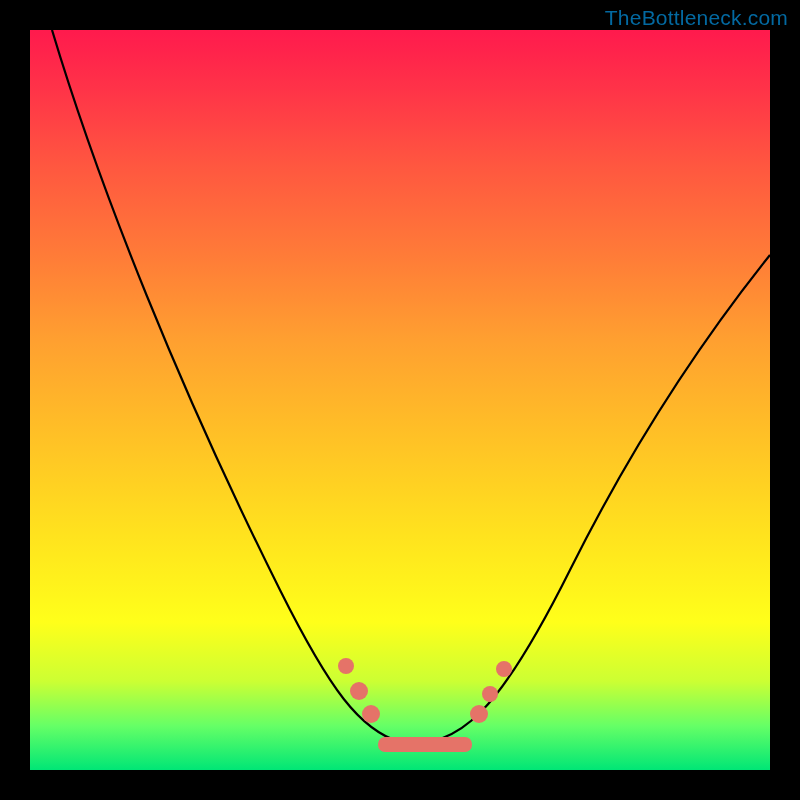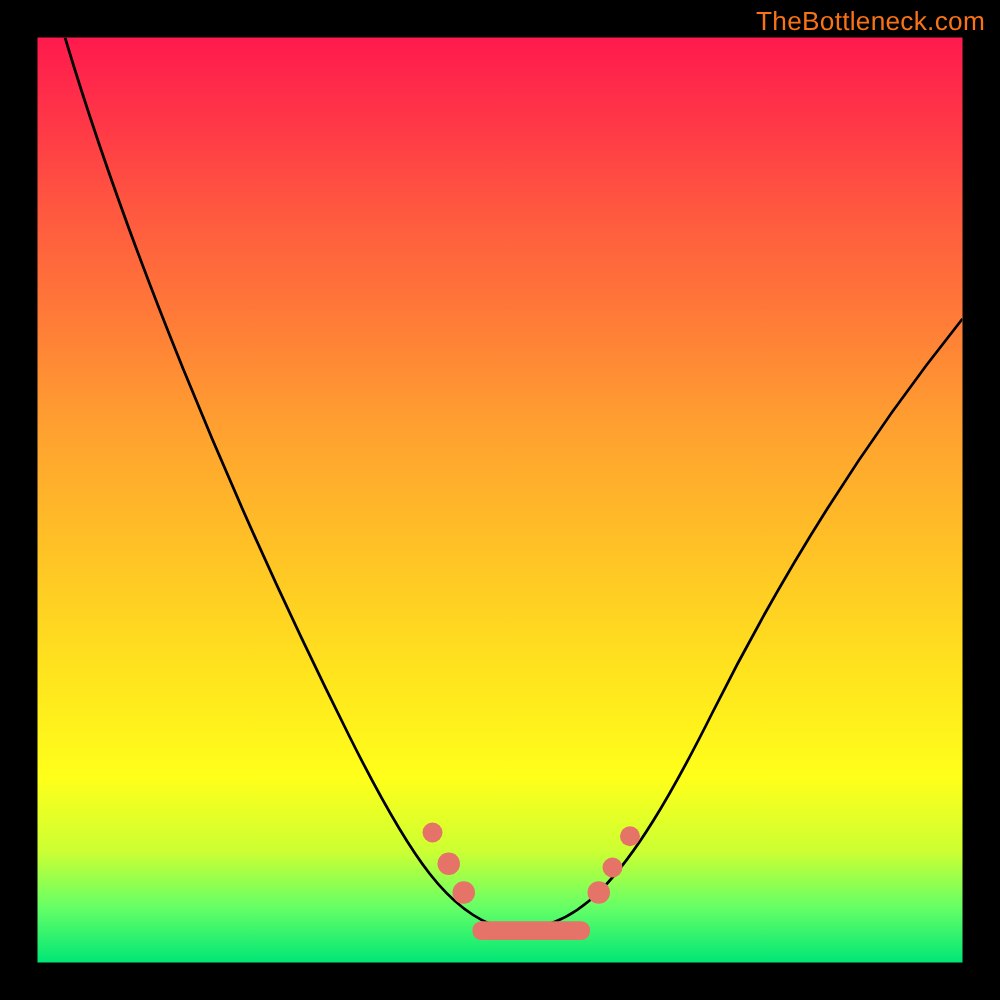--- a/index.html
+++ b/index.html
@@ -29,21 +29,21 @@
       #ffff1a 80%,
       #ccff33 88%,
       #66ff66 94%,
       #00e676 100%
     );
   }
   .watermark {
     position: absolute;
     top: 6px;
     right: 12px;
-    color: #f97316;
+    color: #0369a1;
     font-size: 21px;
     font-weight: 500;
     letter-spacing: 0.2px;
     z-index: 10;
   }
   svg.curve {
     position: absolute;
     left: 0;
     top: 0;
     width: 740px;

